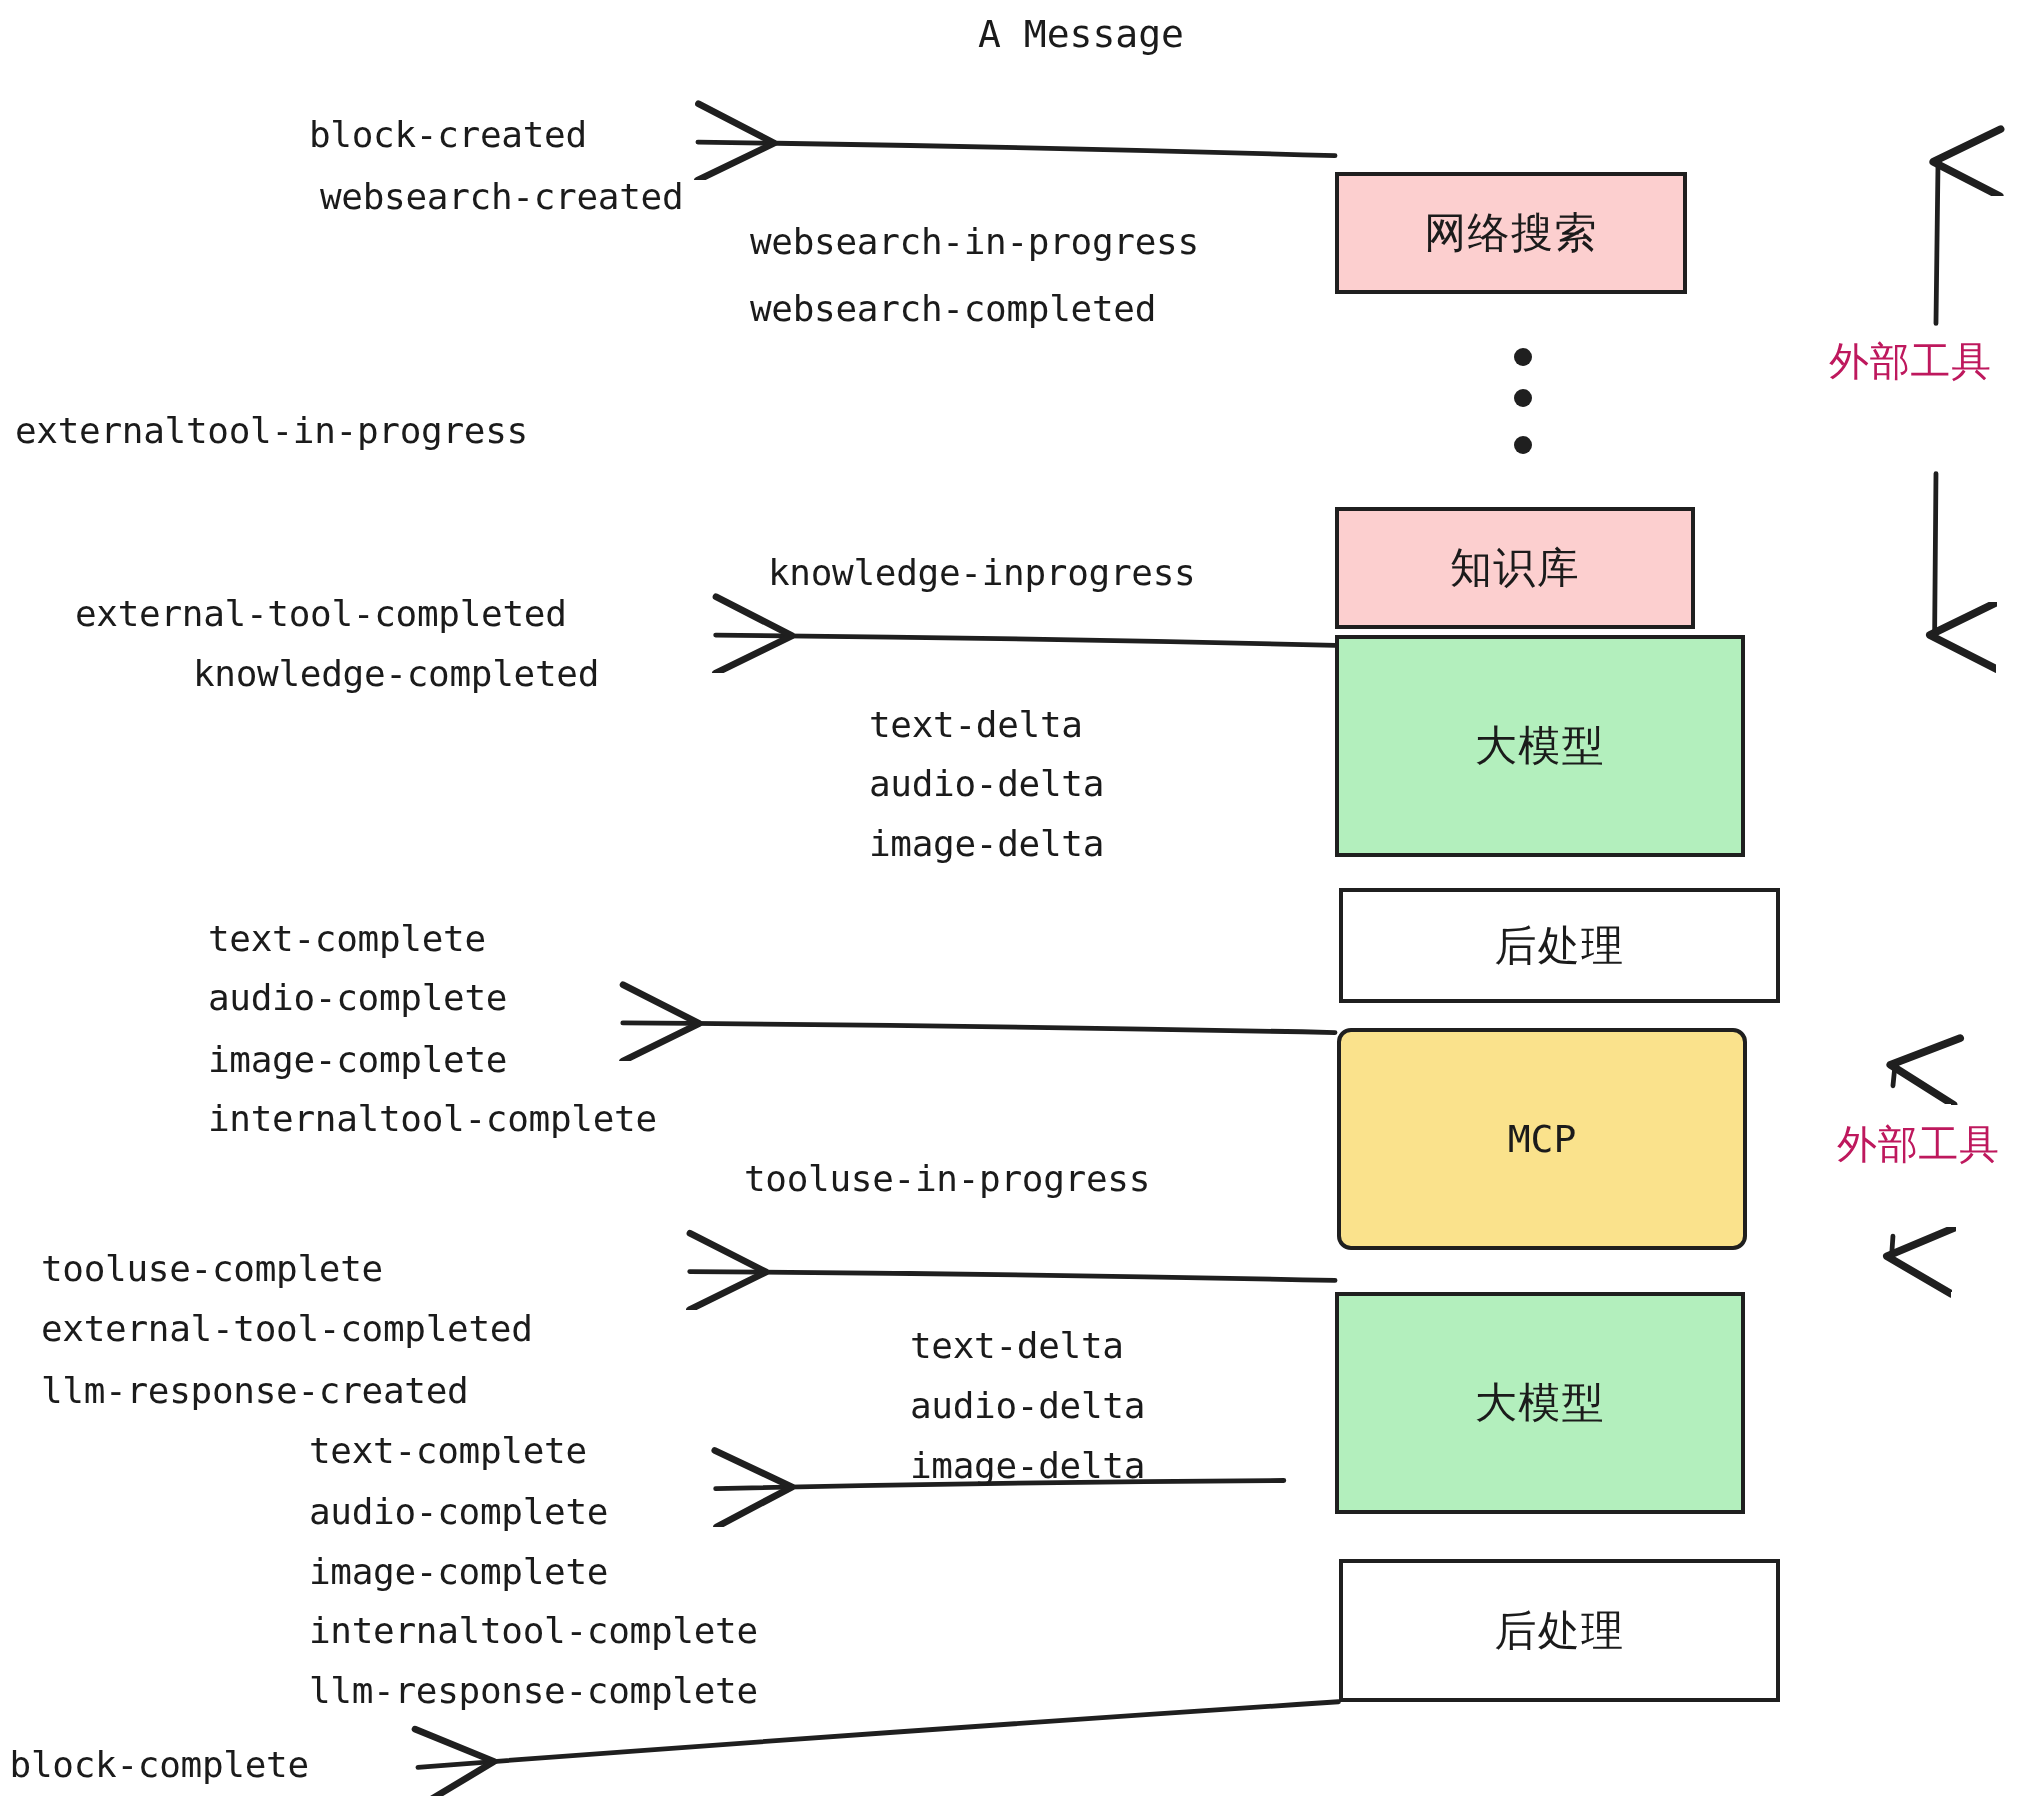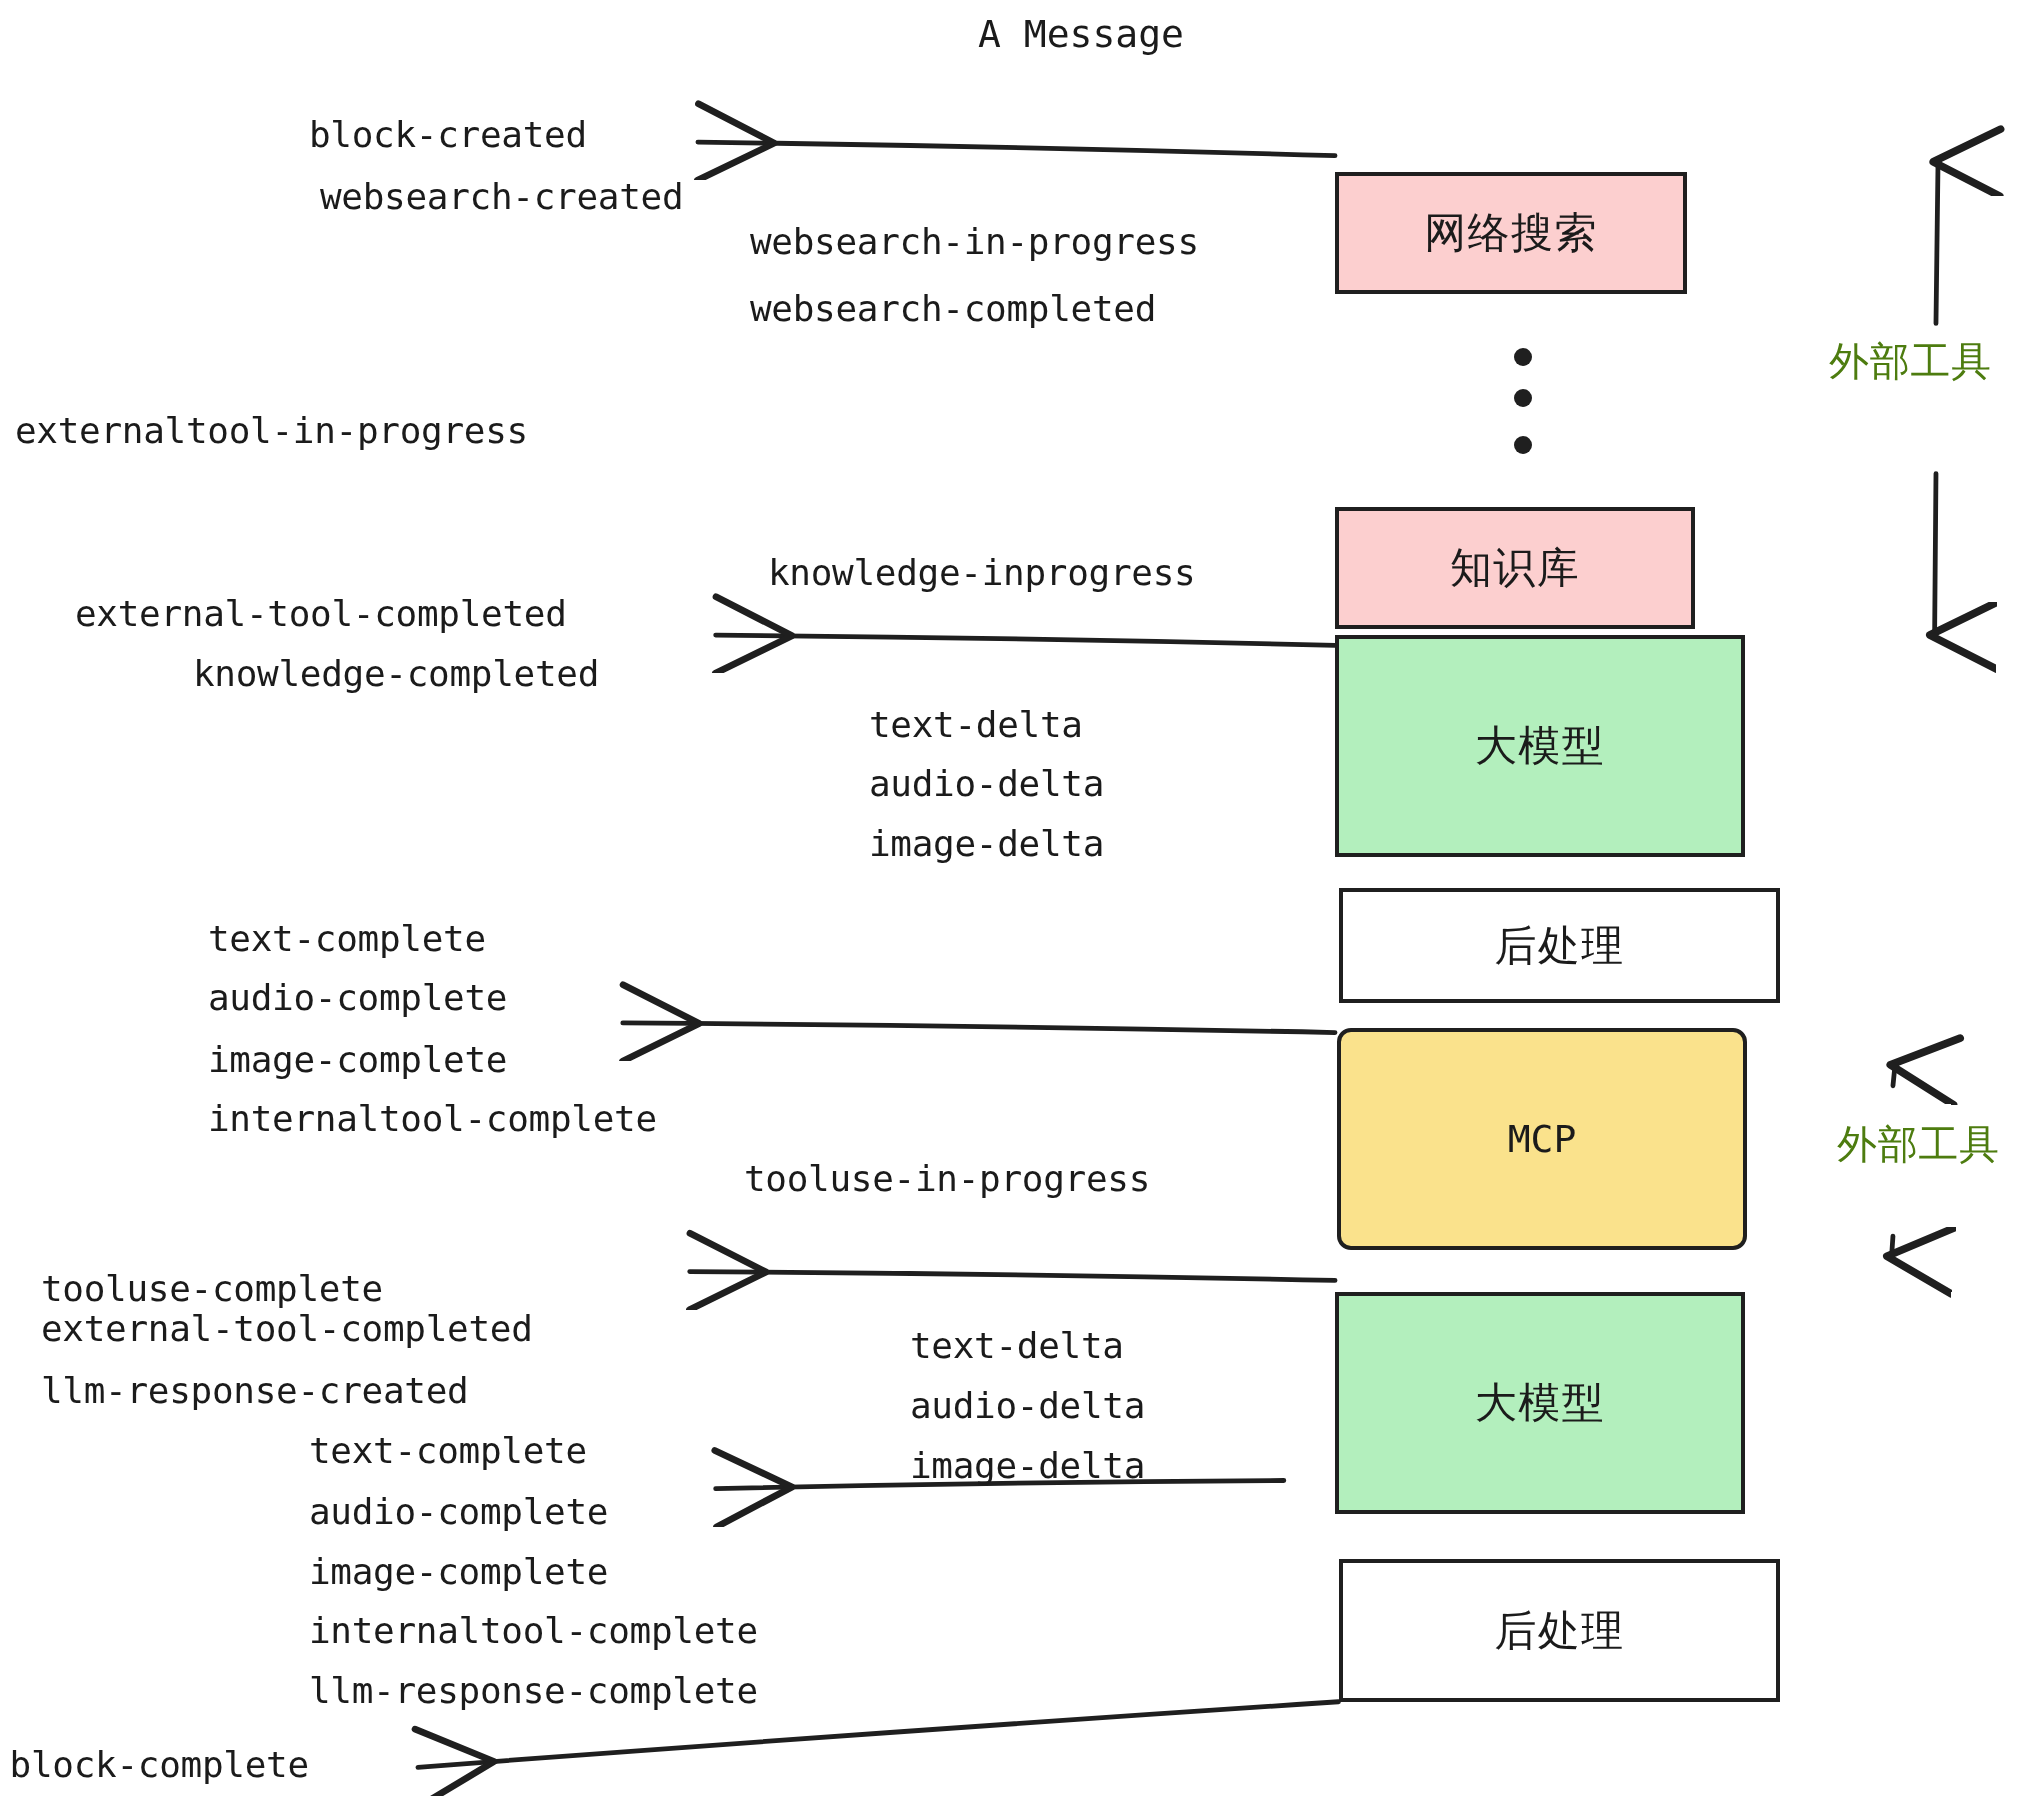--- a/index.html
+++ b/index.html
@@ -42,21 +42,21 @@
     font-size:42px;
     color:#1b1b1b;
     letter-spacing:1.4px;
   }
   .box.mono{font-family:"DejaVu Sans Mono","Liberation Mono",monospace;font-size:38px;letter-spacing:0;border-radius:14px;}
 
   .sidelabel{
     position:absolute;
     font-family:"DejaVu Sans","Liberation Sans",sans-serif;
     font-size:40px;
-    color:#4d7c0f;
+    color:#be185d;
     white-space:pre;
     line-height:1;
     letter-spacing:0.7px;
   }
 
   .dot{
     position:absolute;
     width:18px;height:18px;
     border-radius:50%;
     background:#1f1f1f;
@@ -107,21 +107,21 @@
       <div class="evt" style="left: 75px; top: 596px;">external-tool-completed</div>
       <div class="evt" style="left: 193px; top: 656px;">knowledge-completed</div>
       <div class="evt" style="left: 869px; top: 707px;">text-delta</div>
       <div class="evt" style="left: 869px; top: 766px;">audio-delta</div>
       <div class="evt" style="left: 869px; top: 826px;">image-delta</div>
       <div class="evt" style="left: 208px; top: 921px;">text-complete</div>
       <div class="evt" style="left: 208px; top: 980px;">audio-complete</div>
       <div class="evt" style="left: 208px; top: 1042px;">image-complete</div>
       <div class="evt" style="left: 208px; top: 1101px;">internaltool-complete</div>
       <div class="evt" style="left: 744px; top: 1161px;">tooluse-in-progress</div>
-      <div class="evt" style="left: 41px; top: 1251px; margin-top: 20px;">tooluse-complete</div>
+      <div class="evt" style="left: 41px; top: 1251px;">tooluse-complete</div>
       <div class="evt" style="left: 41px; top: 1311px;">external-tool-completed</div>
       <div class="evt" style="left: 41px; top: 1373px;">llm-response-created</div>
       <div class="evt" style="left: 910px; top: 1328px;">text-delta</div>
       <div class="evt" style="left: 910px; top: 1388px;">audio-delta</div>
       <div class="evt" style="left: 910px; top: 1448px;">image-delta</div>
       <div class="evt" style="left: 309px; top: 1433px;">text-complete</div>
       <div class="evt" style="left: 309px; top: 1494px;">audio-complete</div>
       <div class="evt" style="left: 309px; top: 1554px;">image-complete</div>
       <div class="evt" style="left: 309px; top: 1613px;">internaltool-complete</div>
       <div class="evt" style="left: 309px; top: 1673px;">llm-response-complete</div>

